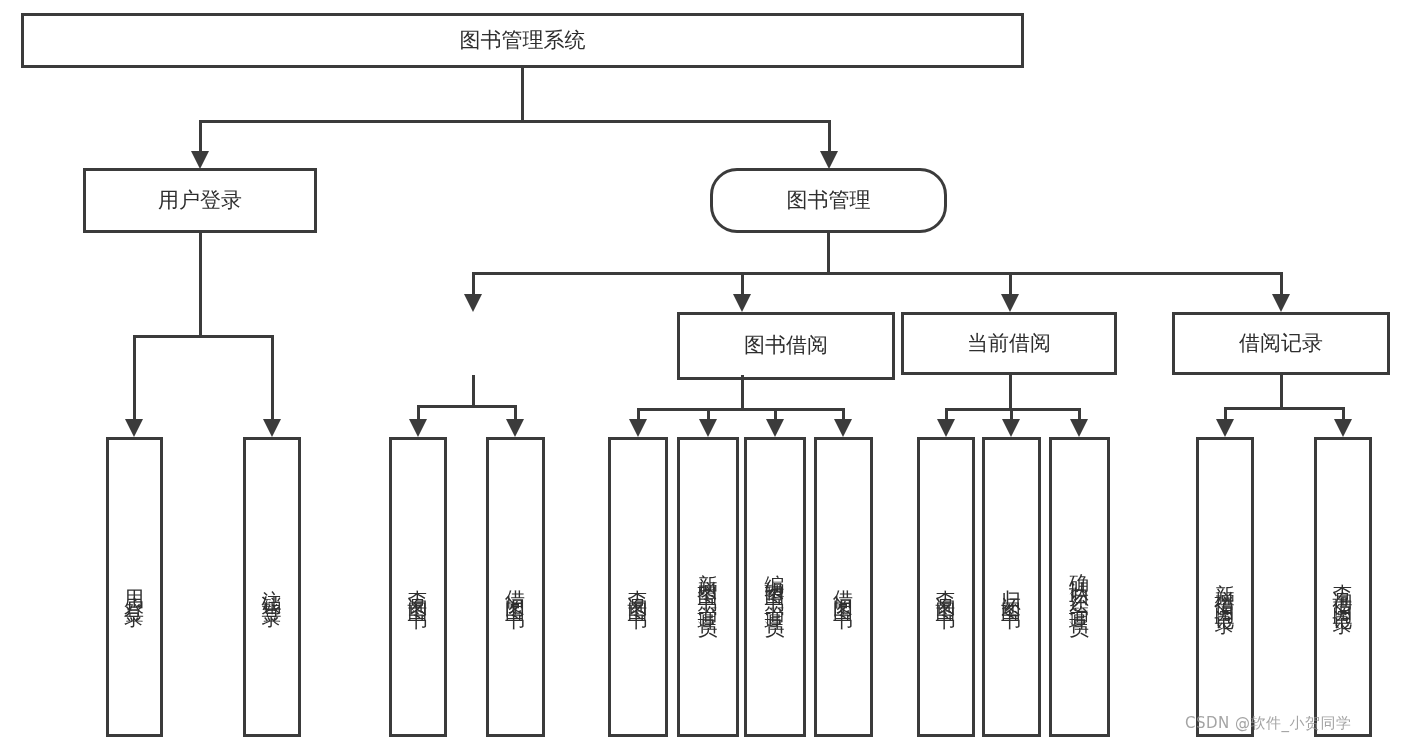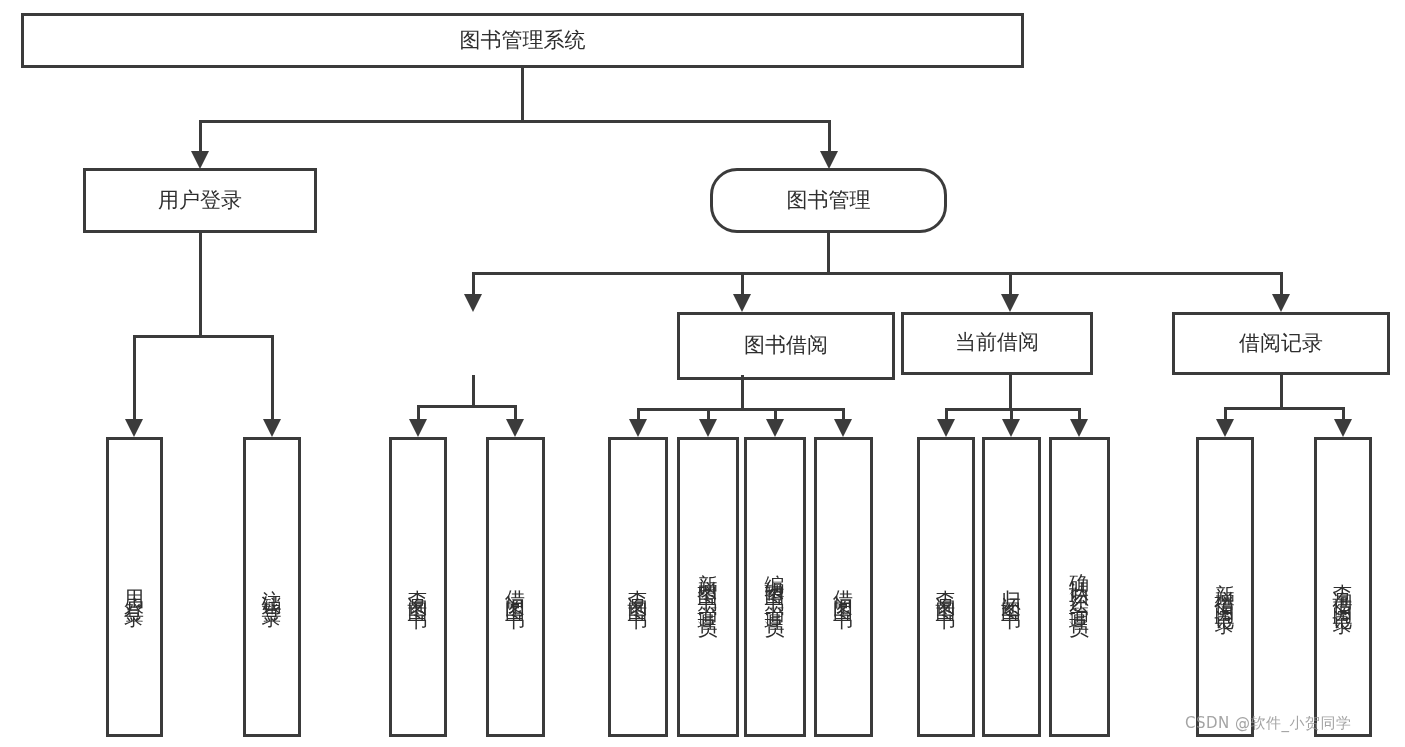--- a/index.html
+++ b/index.html
@@ -67,21 +67,21 @@
   <div class="vline" style="left:741px; top:272px; width:3px; height:25px;"></div>
   <div class="ahead" style="left:733px; top:294px;"></div>
   <div class="vline" style="left:1009px; top:272px; width:3px; height:25px;"></div>
   <div class="ahead" style="left:1001px; top:294px;"></div>
   <div class="vline" style="left:1280px; top:272px; width:3px; height:25px;"></div>
   <div class="ahead" style="left:1272px; top:294px;"></div>
 
   <div class="box" style="left:633px; top:312px; width:218px; height:68px;margin-left:44px;">
     <span class="hlbl">图书借阅</span>
   </div>
-  <div class="box" style="left:901px; top:312px; width:192px; height:63px;font-family:Liberation Mono, monospace;">
+  <div class="box" style="left:901px; top:312px; width:216px; height:63px;">
     <span class="hlbl">当前借阅</span>
   </div>
   <div class="box" style="left:1172px; top:312px; width:218px; height:63px;">
     <span class="hlbl">借阅记录</span>
   </div>
 
   <div class="vline" style="left:472px; top:375px; width:3px; height:30px;"></div>
   <div class="hline" style="left:417px; top:405px; width:100px; height:3px;"></div>
   <div class="vline" style="left:417px; top:405px; width:3px; height:15px;"></div>
   <div class="ahead" style="left:409px; top:419px;"></div>

